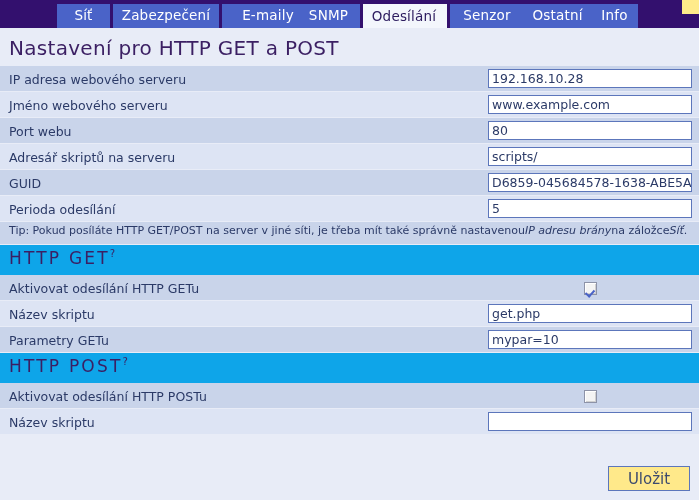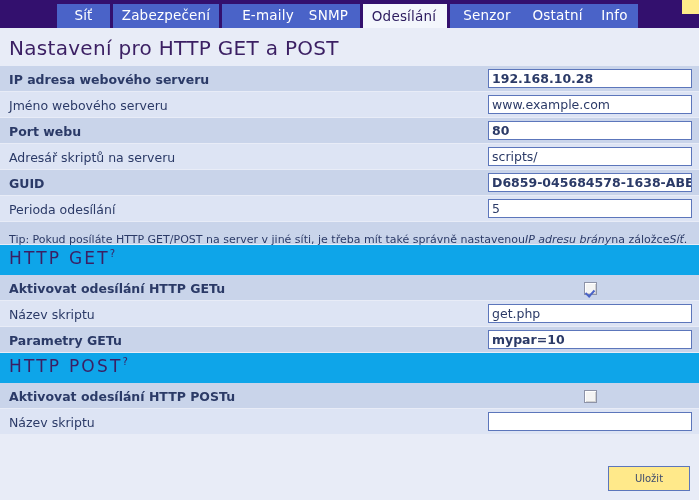--- a/index.html
+++ b/index.html
@@ -48,21 +48,21 @@
     letter-spacing:.3px;
     white-space:nowrap;
   }
 
   .rows{position:absolute;left:0;top:38px;width:699px;}
   .row{
     position:relative;width:699px;height:26px;
     box-sizing:border-box;
     border-bottom:1px solid #e8ecf7;
   }
-  .row.shade-a{background:#c9d4ea;font-weight:bold;}
+  .row.shade-a{background:#c9d4ea;}
   .row.shade-b{background:#dde4f4;}
   .row .label{
     position:absolute;left:9px;top:0;height:26px;
     display:flex;align-items:center;
     font-size:12.5px;color:#2b3a67;
     white-space:nowrap;
   }
   .row .field{
     position:absolute;left:488px;top:3px;
     width:204px;height:19px;
@@ -95,21 +95,21 @@
     transform:rotate(42deg);
   }
 
   .tiprow{
     position:relative;width:699px;height:22px;
     background:#c9d4ea;
     border-bottom:1px solid #e8ecf7;
   }
   .tiprow .tiptext{
     position:absolute;left:9px;top:2px;height:22px;
-    display:flex;align-items:flex-end;
+    display:flex;align-items:flex-start;
     font-size:11px;color:#2b3a67;
     white-space:nowrap;
   }
   .tiprow em{font-style:italic;}
 
   .section{
     position:relative;width:699px;height:30px;
     background:#0ea5e9;
   }
   .section .sectitle{
@@ -129,21 +129,21 @@
   .savebar{
     position:absolute;left:0;bottom:0;width:699px;height:42px;
   }
   .savebtn{
     position:absolute;right:9px;top:8px;
     width:82px;height:25px;
     box-sizing:border-box;
     background:#ffe98a;
     border:1px solid #5c76bb;
     color:#3c4a6e;
-    font-size:10px;
+    font-size:15px;
     font-family:"DejaVu Sans","Liberation Sans",sans-serif;
     display:flex;align-items:center;justify-content:center;
     cursor:pointer;
   }
 </style>
 </head>
 <body>
 
 <div id="app">
 

